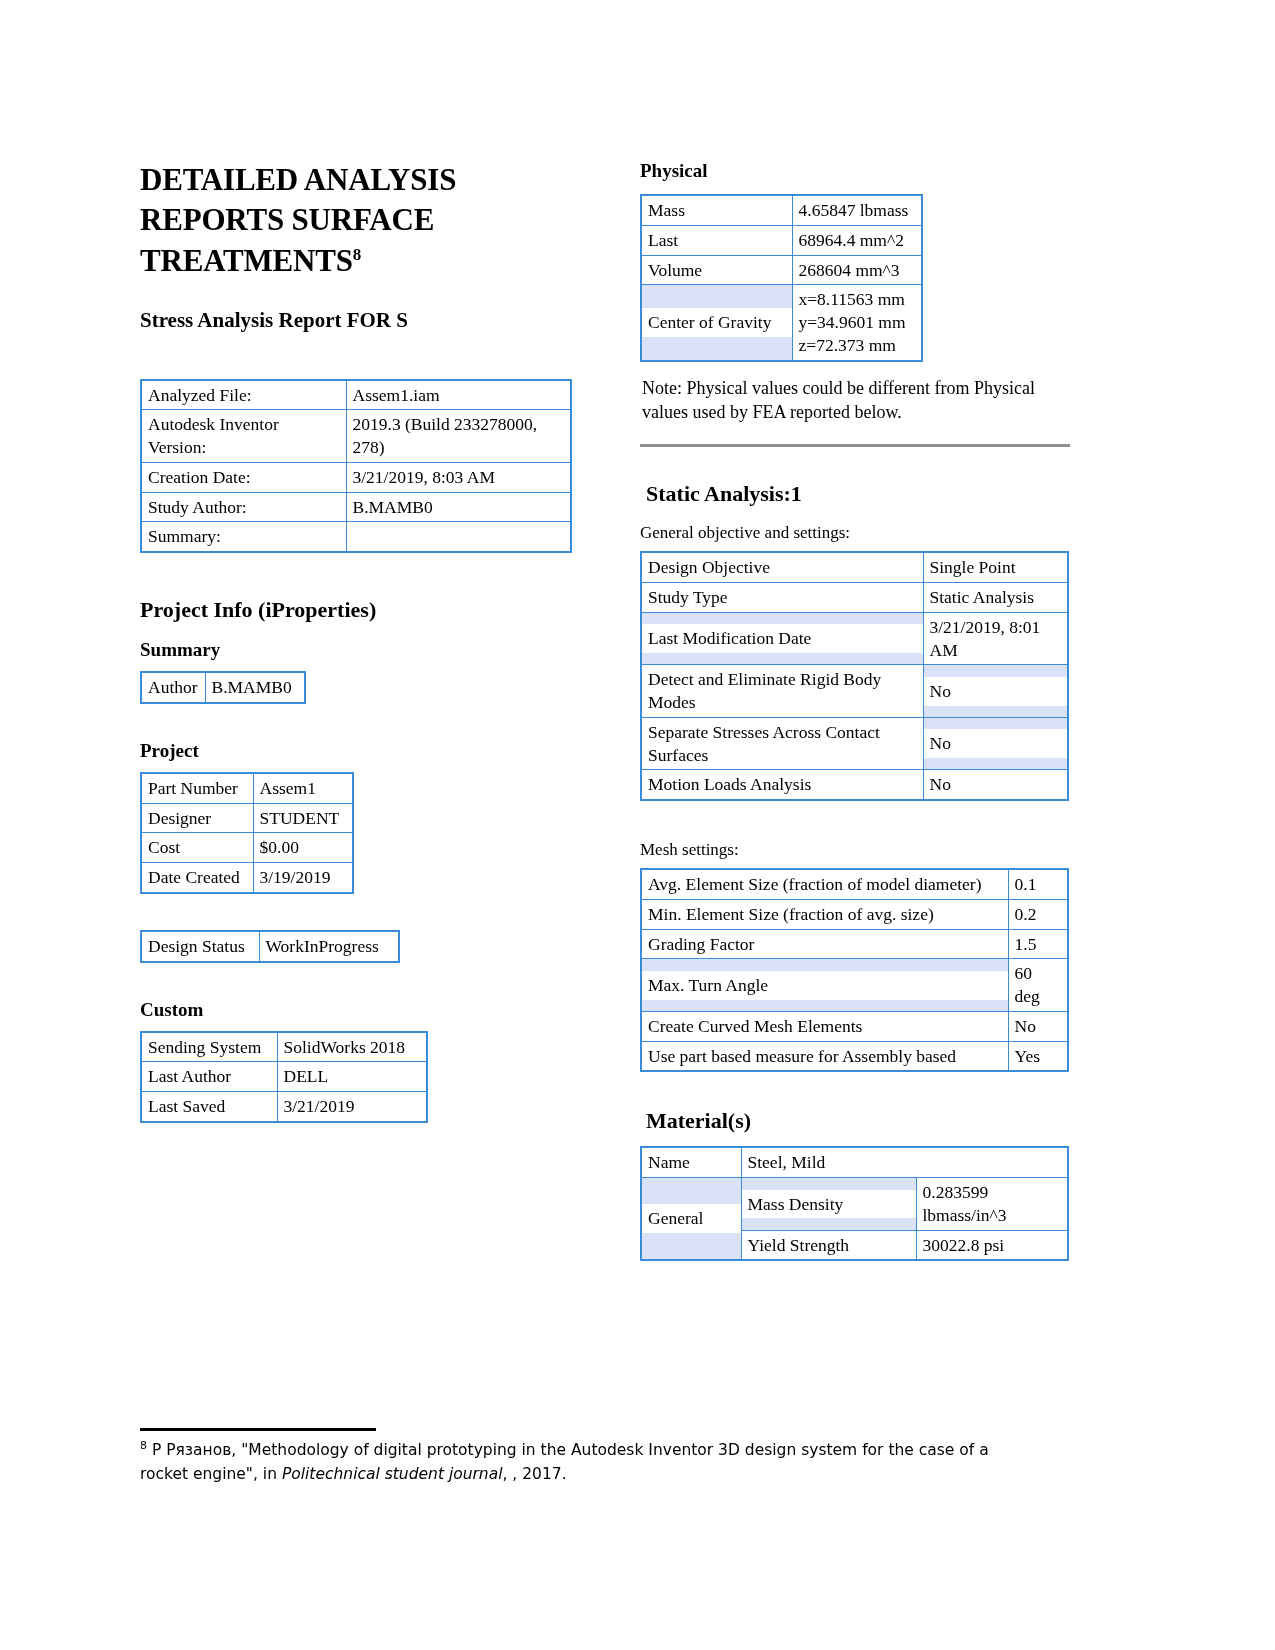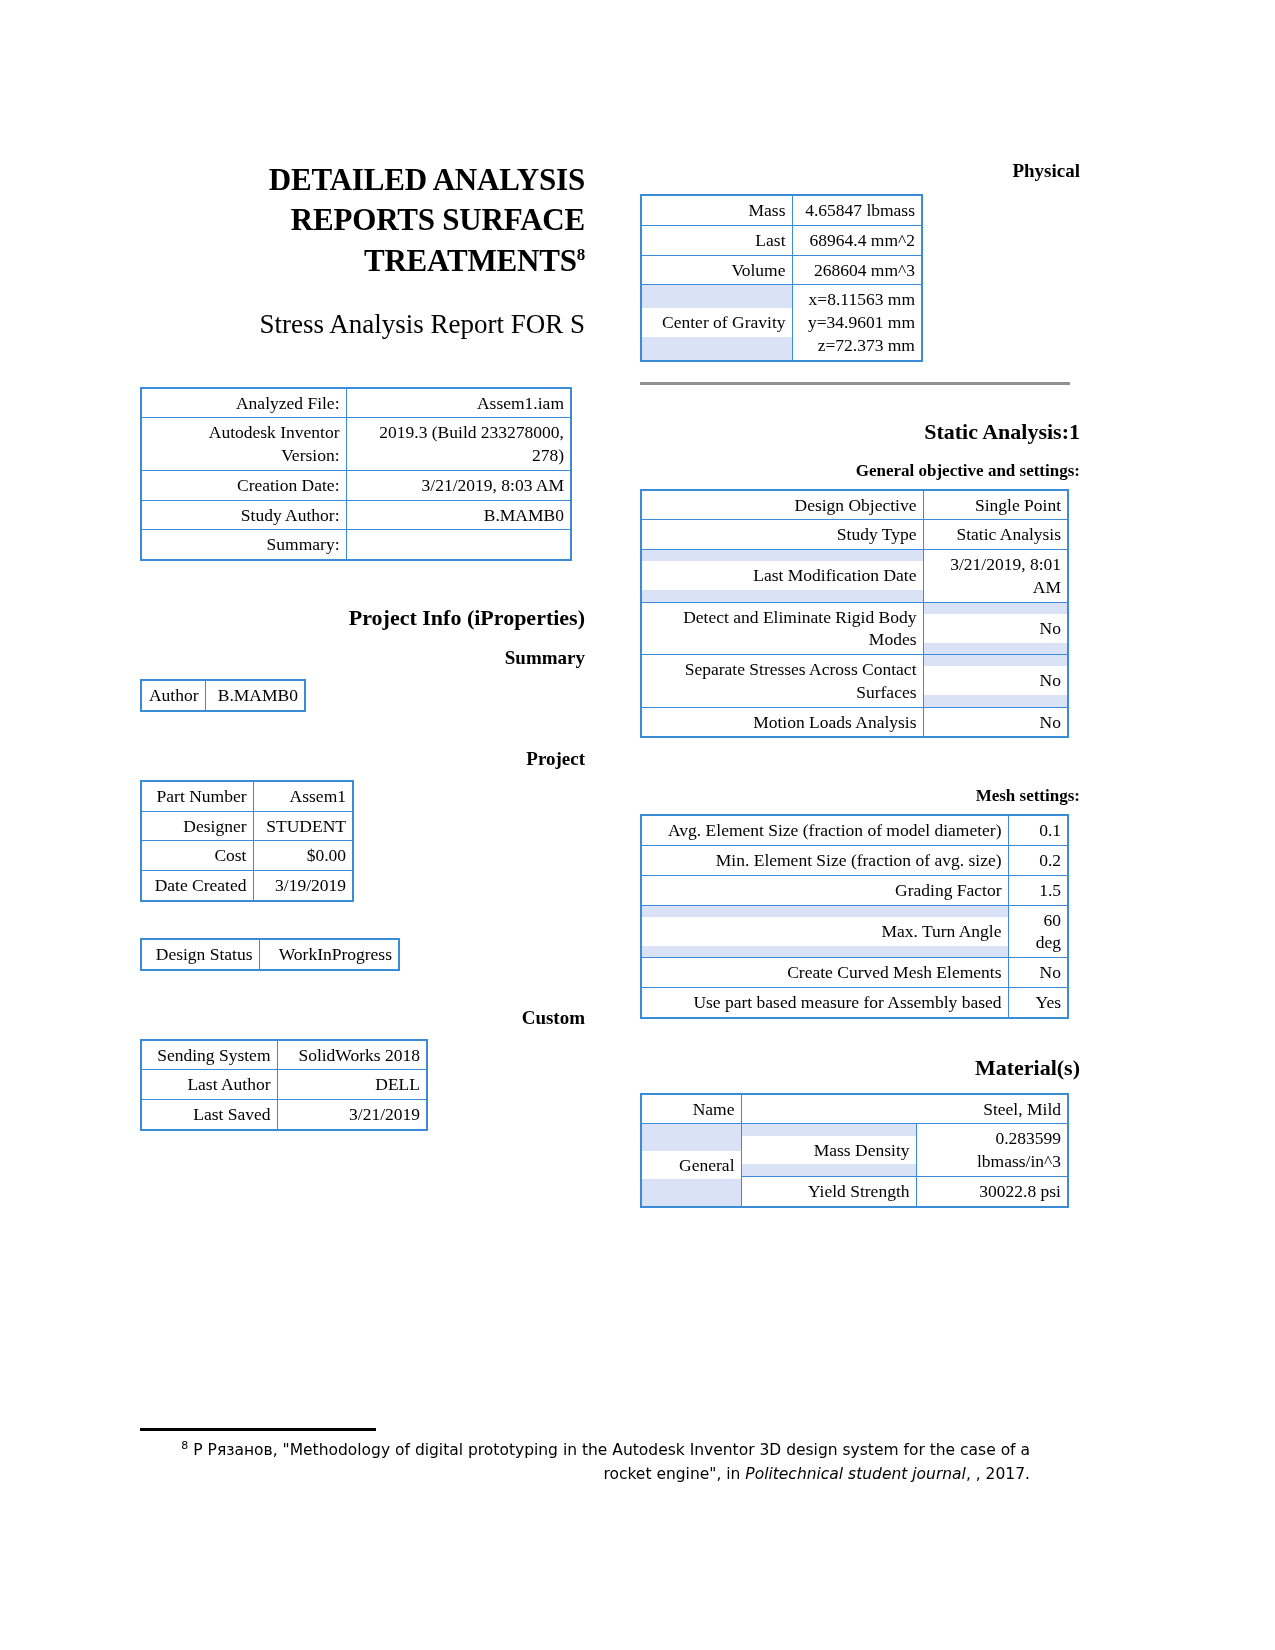--- a/index.html
+++ b/index.html
@@ -4,44 +4,44 @@
 <style>
   html, body { margin:0; padding:0; }
   body {
     width:1275px; height:1650px;
     background:#ffffff;
     font-family:"Liberation Serif", serif;
     color:#000000;
     position:relative;
     overflow:hidden;
   }
-  .page { position:absolute; left:0; top:0; width:1275px; height:1650px;text-align:right; }
+  .page { position:absolute; left:0; top:0; width:1275px; height:1650px; }
 
   .col-left  { position:absolute; left:140px;  top:160px; width:445px; }
   .col-right { position:absolute; left:640px; top:160px; width:440px; }
 
   h1.doc-title {
     font-size:31px; font-weight:bold; line-height:1.30;
     margin:0 0 26px 0; letter-spacing:-0.2px;
   }
   h1.doc-title sup { font-size:17px; vertical-align:super; line-height:0; }
 
   h2.sub-title {
-    font-size:27px; font-weight:normal; line-height:1.32;
+    font-size:21px; font-weight:bold; line-height:1.32;
     margin:0 0 0 0;
   }
 
   h3.sec {
     font-size:22px; font-weight:bold; margin:0 0 16px 0;
   }
   h4.sub {
     font-size:19px; font-weight:bold; margin:0 0 10px 0;
   }
   h4.lbl {
-    font-size:17px; font-weight:bold; margin:12px 0 8px 0;
+    font-size:17px; font-weight:normal; margin:3px 0 8px 0;
   }
   h3.phys { font-size:19px; font-weight:bold; margin:0 0 12px 0; }
 
   table.rep {
     border-collapse:collapse;
     border:2px solid #3a8bd8;
     font-size:17.5px;
     background:#d9e2f7;
     table-layout:fixed;
   }
@@ -302,20 +302,21 @@
             </td>
           <td>
               <span class="cz" style="white-space:pre-line">x=8.11563 mm
 y=34.9601 mm
 z=72.373 mm</span>
             </td>
         </tr>
       </tbody>
     </table>
 
+    <p class="note">Note: Physical values could be different from Physical values used by FEA reported below.</p>
 
     <div class="divider"></div>
 
     <h3 class="sec" style="margin-left:6px">Static Analysis:1</h3>
 
     <h4 class="lbl">General objective and settings:</h4>
     <table class="rep" style="width:427px">
       <colgroup>
           <col style="width:282px">
           <col style="width:145px">

